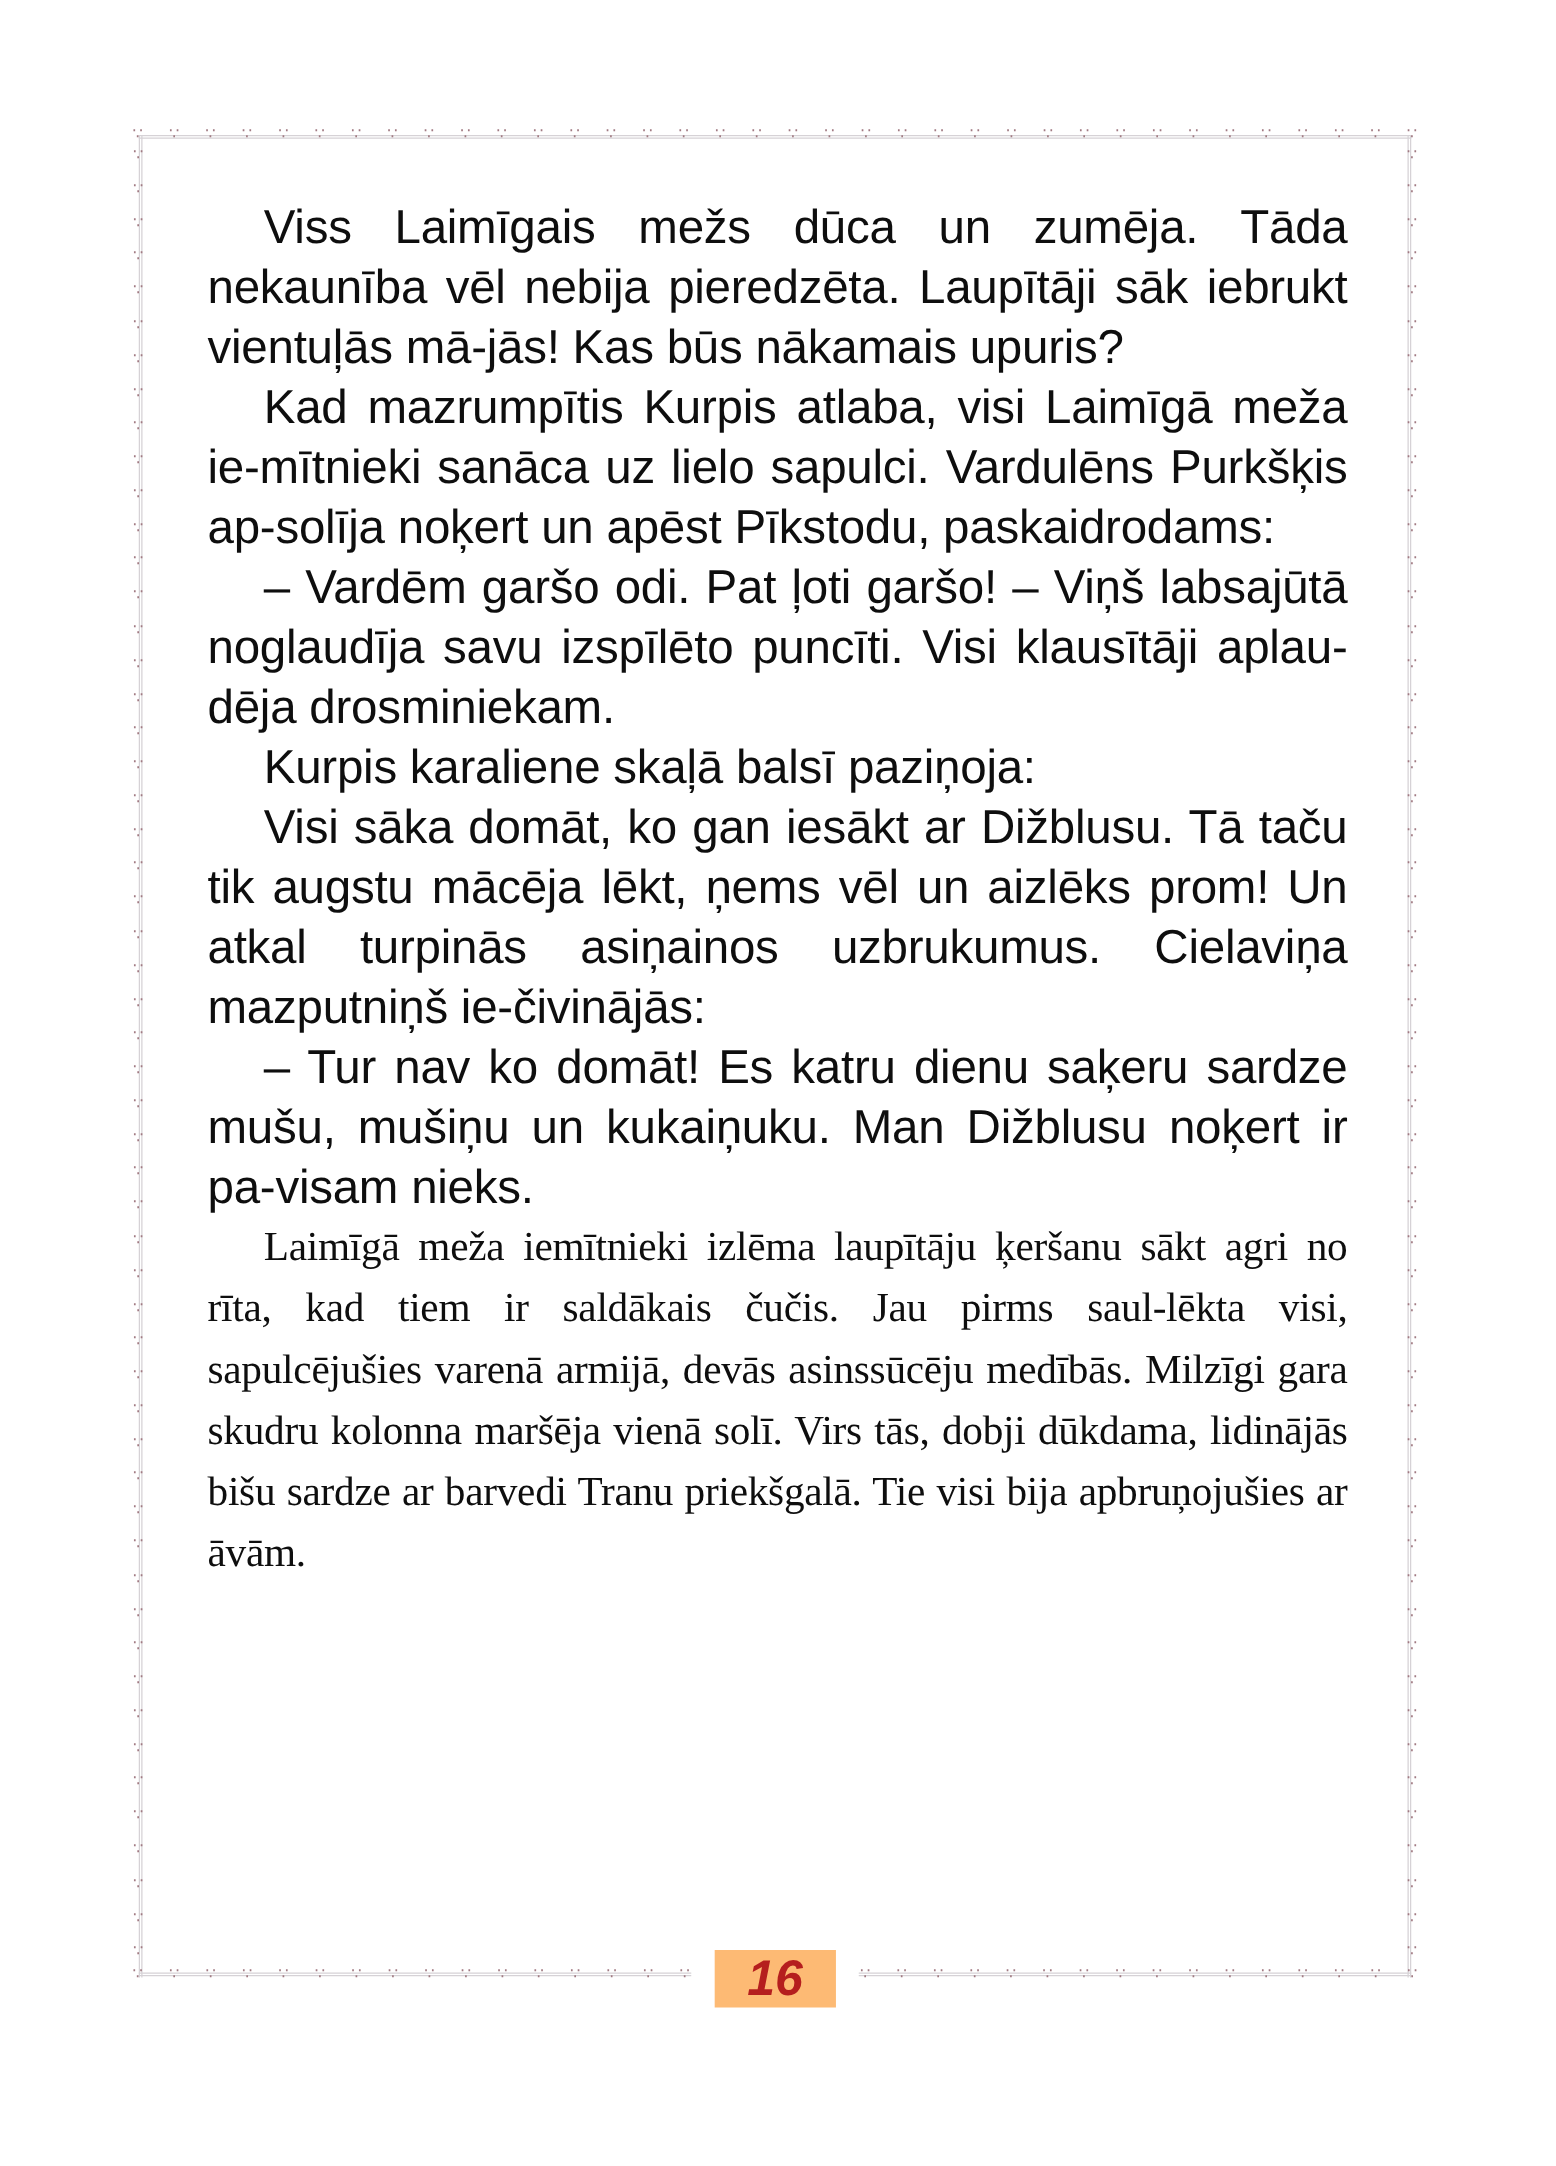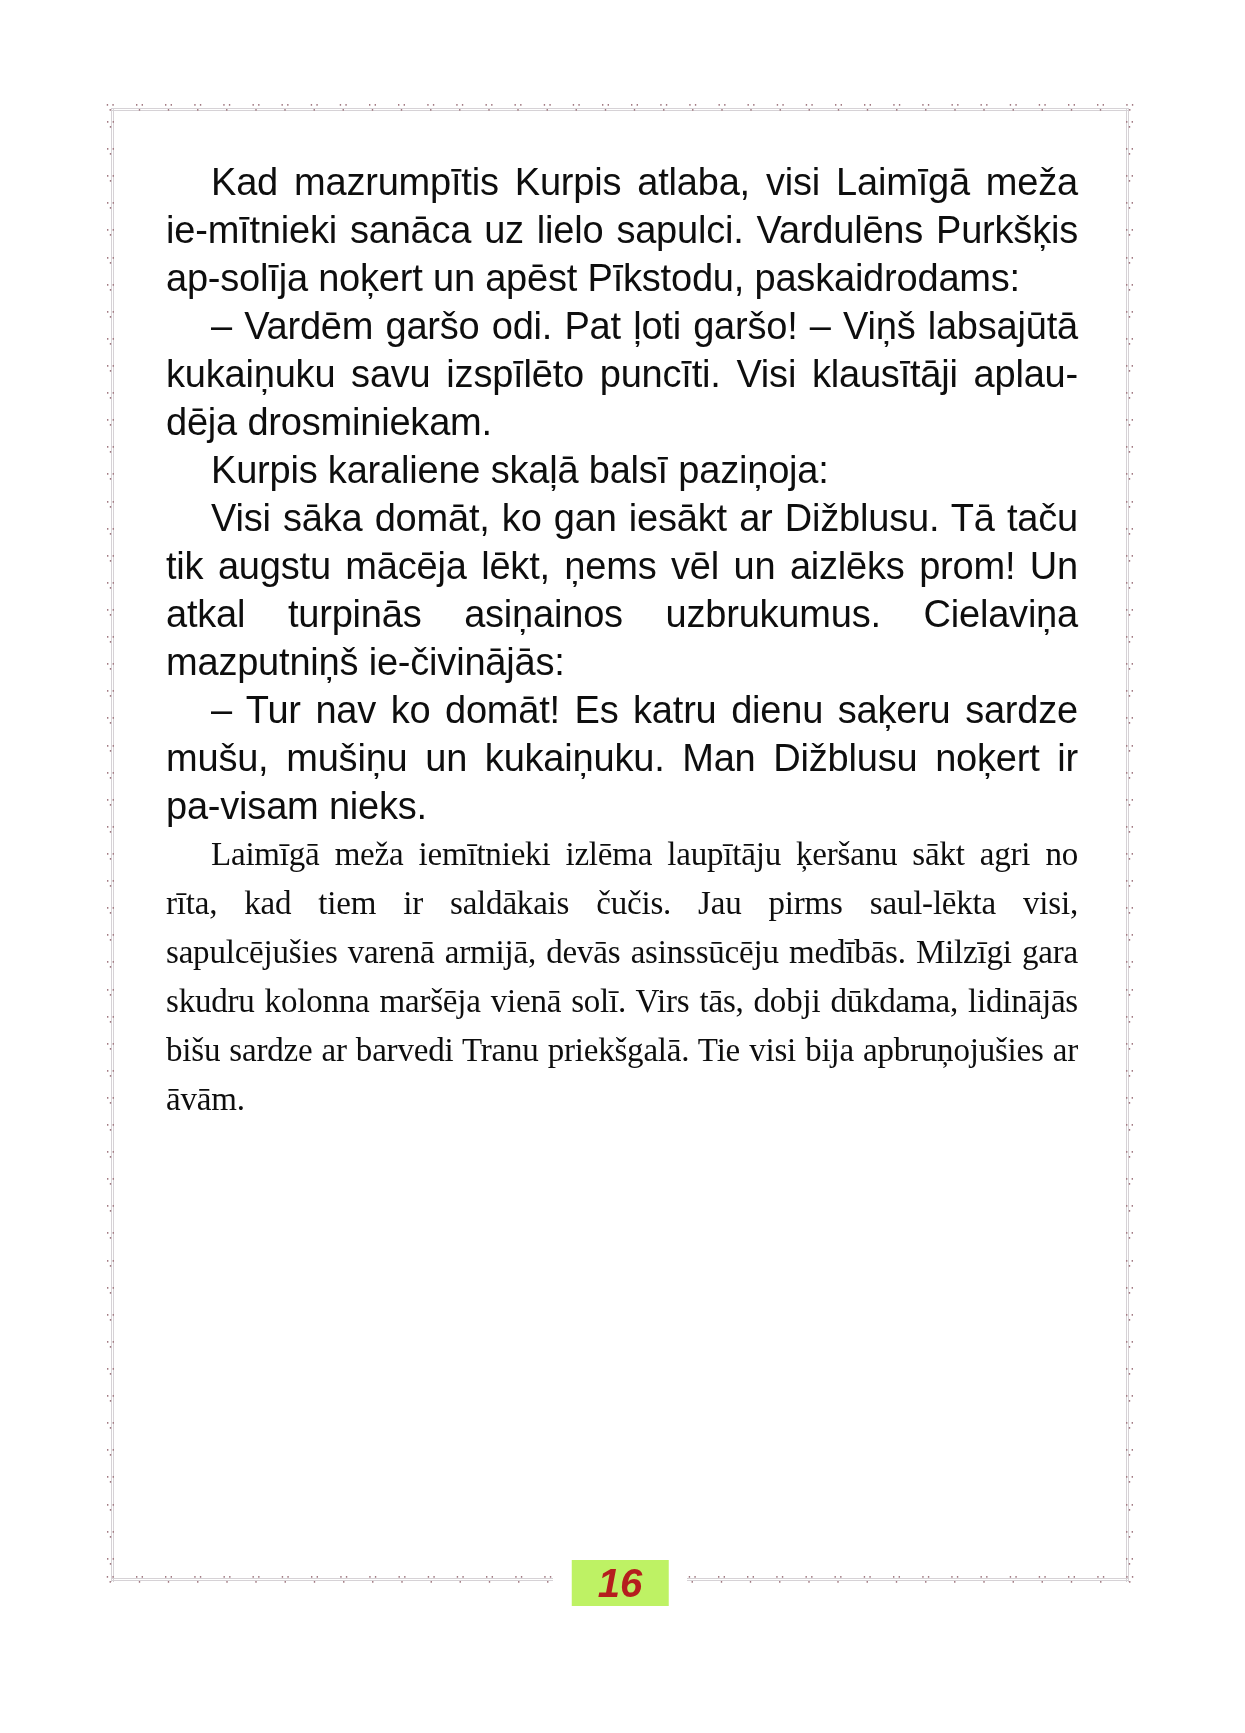--- a/index.html
+++ b/index.html
@@ -58,21 +58,21 @@
     position: absolute;
     left: 50%;
     bottom: -26px;
     transform: translateX(-50%);
     font-family: "Liberation Sans", sans-serif;
     font-weight: bold;
     font-style: italic;
     font-size: 40px;
     line-height: 46px;
     color: #b51e1e;
-    background: #bef264;
+    background: #fdba74;
     padding: 0 26px;
   }
 
   
   .textblock {
     position: absolute;
     left: 166px;
     top: 158px;
     width: 912px;
     color: #0e0e0e;
@@ -288,21 +288,22 @@
         <span class="orn">∵</span>
         <span class="orn">∵</span>
         <span class="orn">∵</span>
         <span class="orn">∵</span>
       </div>
 
     <div class="pagenum">16</div>
   </div>
 
   <div class="textblock">
+    <p>Viss Laimīgais mežs dūca un zumēja. Tāda nekaunība vēl nebija pieredzēta. Laupītāji sāk iebrukt vientuļās mā-jās! Kas būs nākamais upuris?</p>
     <p>Kad mazrumpītis Kurpis atlaba, visi Laimīgā meža ie-mītnieki sanāca uz lielo sapulci. Vardulēns Purkšķis ap-solīja noķert un apēst Pīkstodu, paskaidrodams:</p>
-    <p>– Vardēm garšo odi. Pat ļoti garšo! – Viņš labsajūtā kukaiņuku savu izspīlēto puncīti. Visi klausītāji aplau-dēja drosminiekam.</p>
+    <p>– Vardēm garšo odi. Pat ļoti garšo! – Viņš labsajūtā noglaudīja savu izspīlēto puncīti. Visi klausītāji aplau-dēja drosminiekam.</p>
     <p>Kurpis karaliene skaļā balsī paziņoja:</p>
     <p>Visi sāka domāt, ko gan iesākt ar Dižblusu. Tā taču tik augstu mācēja lēkt, ņems vēl un aizlēks prom! Un atkal turpinās asiņainos uzbrukumus. Cielaviņa mazputniņš ie-čivinājās:</p>
     <p>– Tur nav ko domāt! Es katru dienu saķeru sardze mušu, mušiņu un kukaiņuku. Man Dižblusu noķert ir pa-visam nieks.</p>
     <p class="small">Laimīgā meža iemītnieki izlēma laupītāju ķeršanu sākt agri no rīta, kad tiem ir saldākais čučis. Jau pirms saul-lēkta visi, sapulcējušies varenā armijā, devās asinssūcēju medībās. Milzīgi gara skudru kolonna maršēja vienā solī. Virs tās, dobji dūkdama, lidinājās bišu sardze ar barvedi Tranu priekšgalā. Tie visi bija apbruņojušies ar āvām.</p>
   </div>
 
 </div>
 
 </body></html>

